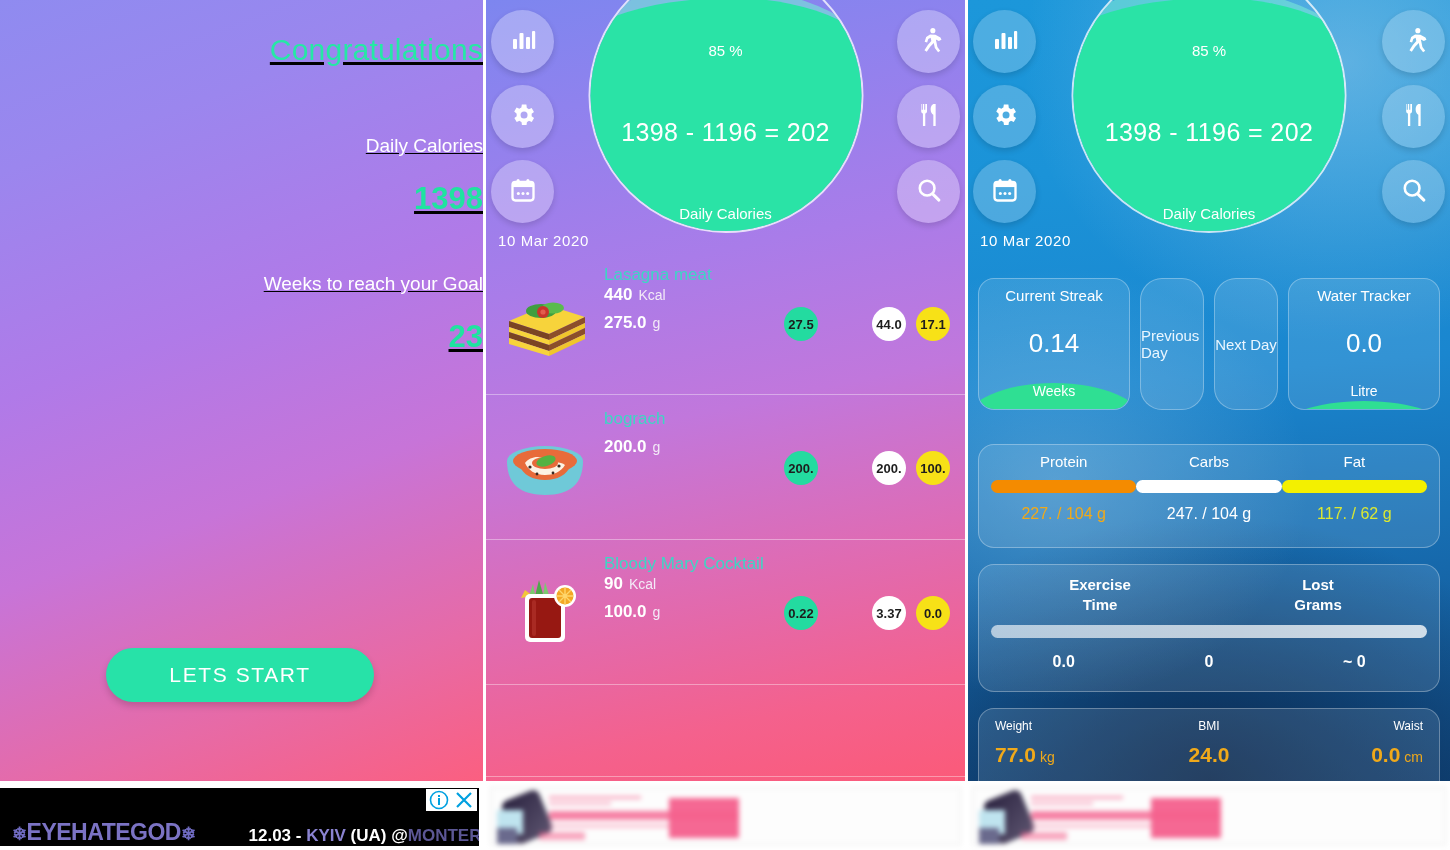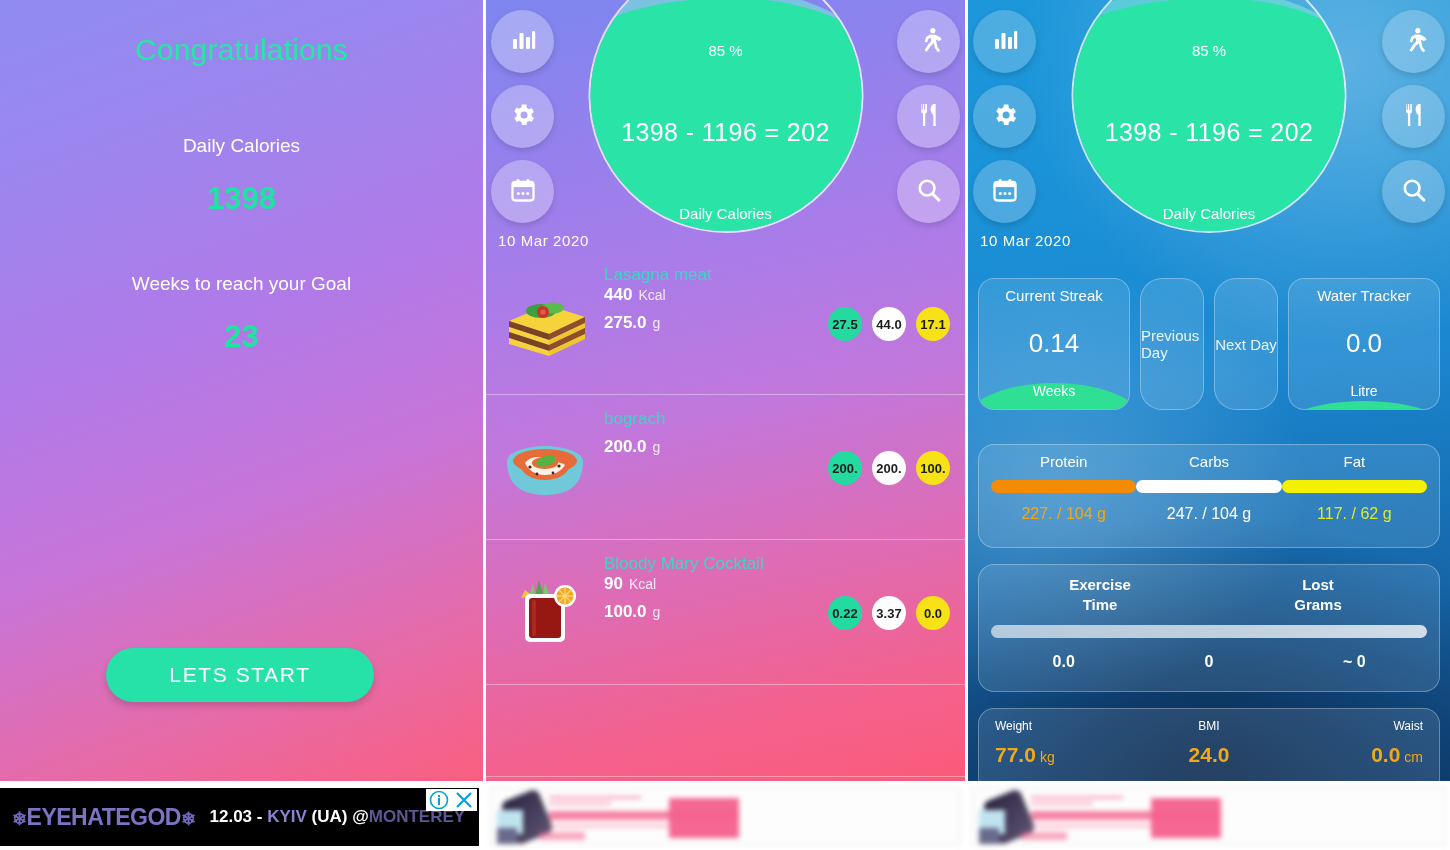--- a/index.html
+++ b/index.html
@@ -13,40 +13,40 @@
   .screen.p1 { width: 483px; }
   .screen.p2 { width: 485px; border-left: 3px solid #fff; border-right: 3px solid #fff; }
   .screen.p3 { width: 482px; }
 
   .app { position: absolute; left: 0; right: 0; top: 0; height: 781px; overflow: hidden; }
   .adzone { position: absolute; left: 0; right: 0; bottom: 0; height: 69px; background: #fff; }
 
   
   .p1 .app {
     background: linear-gradient(160deg, #8f8bf0 0%, #9b86ee 18%, #b07ae8 42%, #c774d8 62%, #e76aa6 84%, #fb5f80 100%);
-    display: flex; flex-direction: column; align-items: center;
+    display: flex; flex-direction: column; align-items: flex-end; text-decoration: underline;
   }
   .congrats { margin-top: 33px; font-size: 30px; color: #25e8a5; font-weight: 400; letter-spacing: .2px; }
   .lbl-white { color: #ffffff; font-size: 19px; }
   .val-green { color: #1fe3a0; font-size: 31px; font-weight: 700; }
   .p1 .blk1 { margin-top: 68px; }
   .p1 .blk2 { margin-top: 24px; }
   .p1 .blk3 { margin-top: 56px; }
   .p1 .blk4 { margin-top: 24px; }
   .start-btn {
     position: absolute; left: 106px; top: 648px; width: 268px; height: 54px;
     background: #27e2a8; border-radius: 27px; color: #fff; font-size: 21px;
     letter-spacing: 1.6px; display: flex; align-items: center; justify-content: center;
     box-shadow: 0 4px 7px rgba(0,0,0,.17); cursor: pointer; border: 0;
     font-family: "Liberation Sans", sans-serif;
   }
 
   
   .ad1 { position: absolute; left: 0; top: 7px; width: 479px; height: 58px; background: #000;
-         display: flex; align-items: center; overflow: hidden; }
+         display: flex; align-items: flex-end; overflow: hidden; gap: 39px; }
   .ad1 .band { font-size: 23px; font-weight: 700; color: #7b73c4; letter-spacing: -0.5px;
                margin-left: 12px; white-space: nowrap; font-family: "Liberation Sans", sans-serif; }
   .ad1 .snow { color: #6f6ac0; font-size: 18px; }
   .ad1 .info { font-size: 17px; font-weight: 700; margin-left: 14px; color: #fff; white-space: nowrap; }
   .ad1 .info .kyiv { color: #8a83d0; }
   .ad1 .info .mont { color: #5c5795; }
   .ad1 .chips { position: absolute; right: 2px; top: 1px; display: flex; gap: 5px;
                 background: #fff; padding: 1px 3px; align-items: center; }
   .ad1 .chips svg { display: block; }
 
@@ -90,21 +90,21 @@
   .fbody { flex: 1; position: relative; }
   .fname { color: #3dd6c4; font-size: 17px; }
   .fkcal { color: #fff; font-size: 17px; font-weight: 700; }
   .fkcal .u { font-size: 14px; font-weight: 400; color: #f3eaf7; margin-left: 6px; }
   .fgram { margin-top: 8px; color: #fff; font-size: 17px; font-weight: 700; }
   .fgram .u { font-size: 14px; font-weight: 400; color: #f3eaf7; margin-left: 6px; }
   .badges { position: absolute; right: 15px; top: 42px; display: flex; gap: 10px; }
   .badge { width: 34px; height: 34px; border-radius: 50%; display: flex; align-items: center;
            justify-content: center; font-size: 13px; font-weight: 700; color: #1d1d1d; }
   .badge.p { background: #23dba0; }
-  .badge.c { background: #ffffff; }
+  .badge.c { background: #ffffff; margin-left: 44px; }
   .badge.f { background: #f7e117; }
   .fitem.empty { height: 92px; }
 
   
   .p3 .app {
     background:
       radial-gradient(115% 62% at 78% 8%, rgba(160,205,235,.50) 0%, rgba(160,205,235,0) 58%),
       radial-gradient(85% 45% at 18% 62%, rgba(150,200,232,.35) 0%, rgba(150,200,232,0) 62%),
       radial-gradient(120% 55% at 50% 100%, rgba(10,35,70,.85) 0%, rgba(10,35,70,0) 62%),
       linear-gradient(175deg,#1c97da 0%,#1b93d8 22%,#1a86cf 48%,#1668ab 74%,#10467c 100%);

